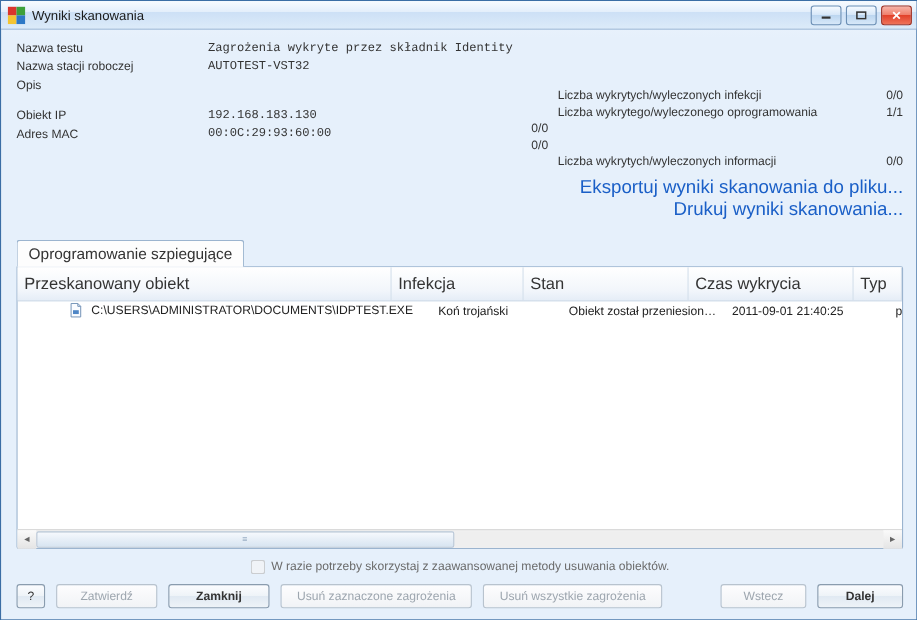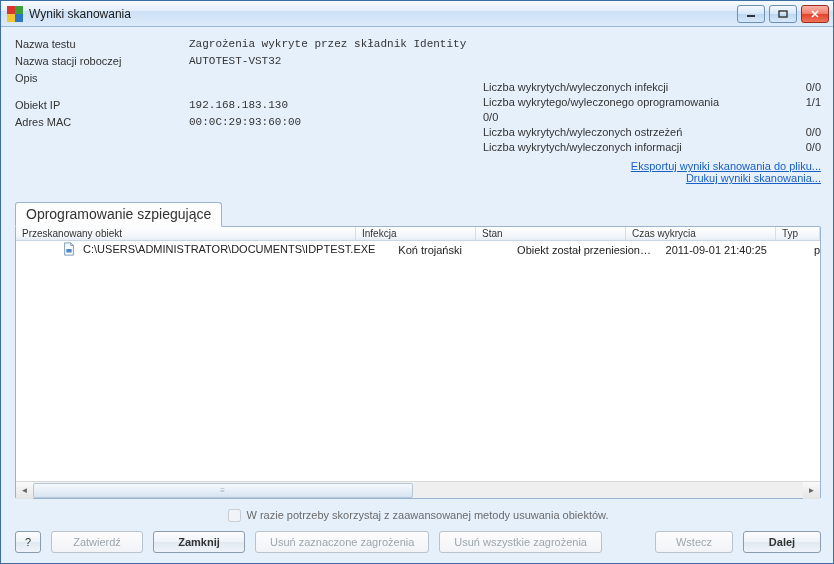--- a/index.html
+++ b/index.html
@@ -50,25 +50,25 @@
   .values-col div { height: 15px; line-height: 15px; }
 
   .labels-col { width: 174px; }
 
   .info-right {
     margin-left: auto;
     padding-top: 44px;
     display: flex; flex-direction: column;
   }
   .stat-row { display: flex; justify-content: space-between; width: 338px; height: 15px; }
-  .stat-row .lab { color: #333; }
+  .stat-row .lab { color: #333; margin-left: 24px; }
   .stat-row .val { color: #333; }
 
   .links { display: flex; flex-direction: column; align-items: flex-end; gap: 0px; margin-top: 4px; }
-  .links a { color: #1a5fc7; text-decoration: underline; font-size: 11px; cursor: pointer; }
+  .links a { color: #1a5fc7; font-size: 17px; cursor: pointer; }
 
   
   .tab-area { margin-top: 18px; flex: 1; display: flex; flex-direction: column; position: relative; }
   .tabs { display: flex; position: relative; z-index: 2; }
   .tab {
     background: #fdfdfd;
     border: 1px solid #9bb4cf;
     border-bottom: 1px solid #fdfdfd;
     border-radius: 3px 3px 0 0;
     padding: 3px 10px 4px 10px;
@@ -80,22 +80,22 @@
     flex: 1;
     border: 1px solid #9bb4cf;
     background: #fff;
     display: flex; flex-direction: column;
     border-radius: 0 2px 2px 2px;
   }
   .thead {
     display: flex;
     background: linear-gradient(to bottom, #ffffff 0%, #f2f6fb 70%, #e5edf7 100%);
     border-bottom: 1px solid #c8d6e6;
-    height: 14px; align-items: center;
-    font-size: 10px; color: #333;
+    height: 31px; align-items: center;
+    font-size: 15px; color: #333;
   }
   .thead .th { padding: 0 6px; border-right: 1px solid #d4dfeb; height: 100%; display: flex; align-items: center; }
   .tbody { flex: 1; overflow: hidden; position: relative; padding-left: 40px; }
   .trow { display: flex; height: 18px; align-items: center; font-size: 11px; color: #222; }
   .trow .td { padding: 0 6px; white-space: nowrap; overflow: hidden; text-overflow: ellipsis; }
   .file-icon {
     width: 16px; height: 16px; display: inline-flex; vertical-align: middle; margin-right: 2px;
   }
 
   .col-obj  { width: 340px; }
@@ -210,21 +210,20 @@
           <span class="val">0/0</span>
         </div>
         <div class="stat-row">
           <span class="lab">Liczba wykrytego/wyleczonego oprogramowania</span>
           <span class="val">1/1</span>
         </div>
         <div class="stat-row">
           <span class="val">0/0</span>
         </div>
         <div class="stat-row">
-          <span class="lab">Liczba wykrytych/wyleczonych ostrzeżeń</span>
           <span class="val">0/0</span>
         </div>
         <div class="stat-row">
           <span class="lab">Liczba wykrytych/wyleczonych informacji</span>
           <span class="val">0/0</span>
         </div>
         <div class="links">
           <a>Eksportuj  wyniki skanowania do pliku...</a>
           <a>Drukuj wyniki skanowania...</a>
         </div>

